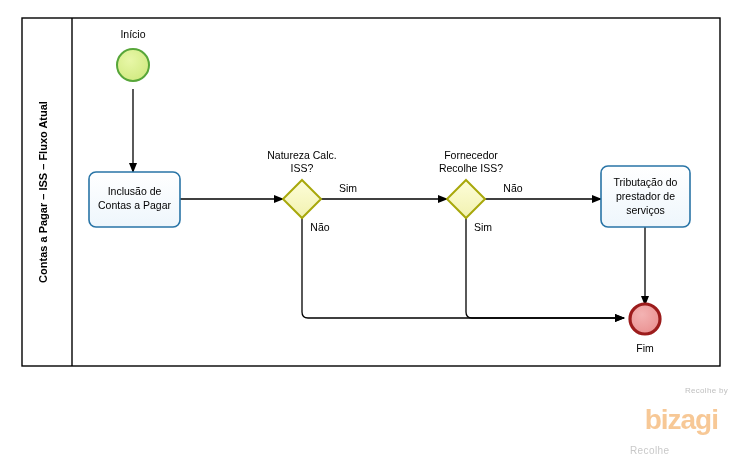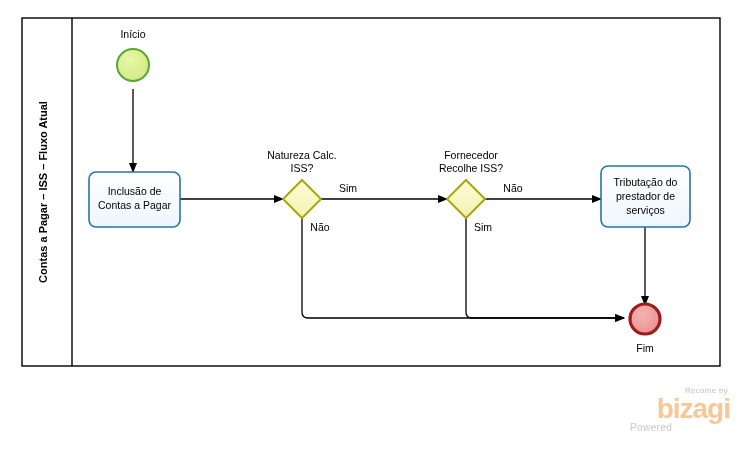--- a/index.html
+++ b/index.html
@@ -70,21 +70,21 @@
     margin: 0 6px 1px 0;
     text-align: right;
   }
   .logo-word {
     font-family: "Liberation Sans", sans-serif;
     font-size: 28px;
     font-weight: bold;
     color: #f7c896;
     letter-spacing: -1px;
     line-height: 26px;
-    margin: 0;
+    margin: 12px;
     text-align: right;
     padding-right: 4px;
   }
   .logo-modeler {
     font-family: "Liberation Sans", sans-serif;
     font-size: 10px;
     color: #c9c9c9;
     letter-spacing: 0.4px;
     margin: 0 44px 0 0;
     text-align: left;
@@ -182,16 +182,16 @@
     <g>
       <circle cx="645" cy="319" r="15" fill="url(#endGrad)" stroke="#9c1c1c" stroke-width="3.2"></circle>
       <text class="event-label" x="645" y="352" text-anchor="middle">Fim</text>
     </g>
 
   </svg>
 
   <div class="logo-wrap">
     <div class="logo-powered">Recolhe by</div>
     <div class="logo-word">bizagi</div>
-    <div class="logo-modeler">Powered</div>
+    <div class="logo-modeler">Recolhe</div>
   </div>
 
 </div>
 
 </body></html>

